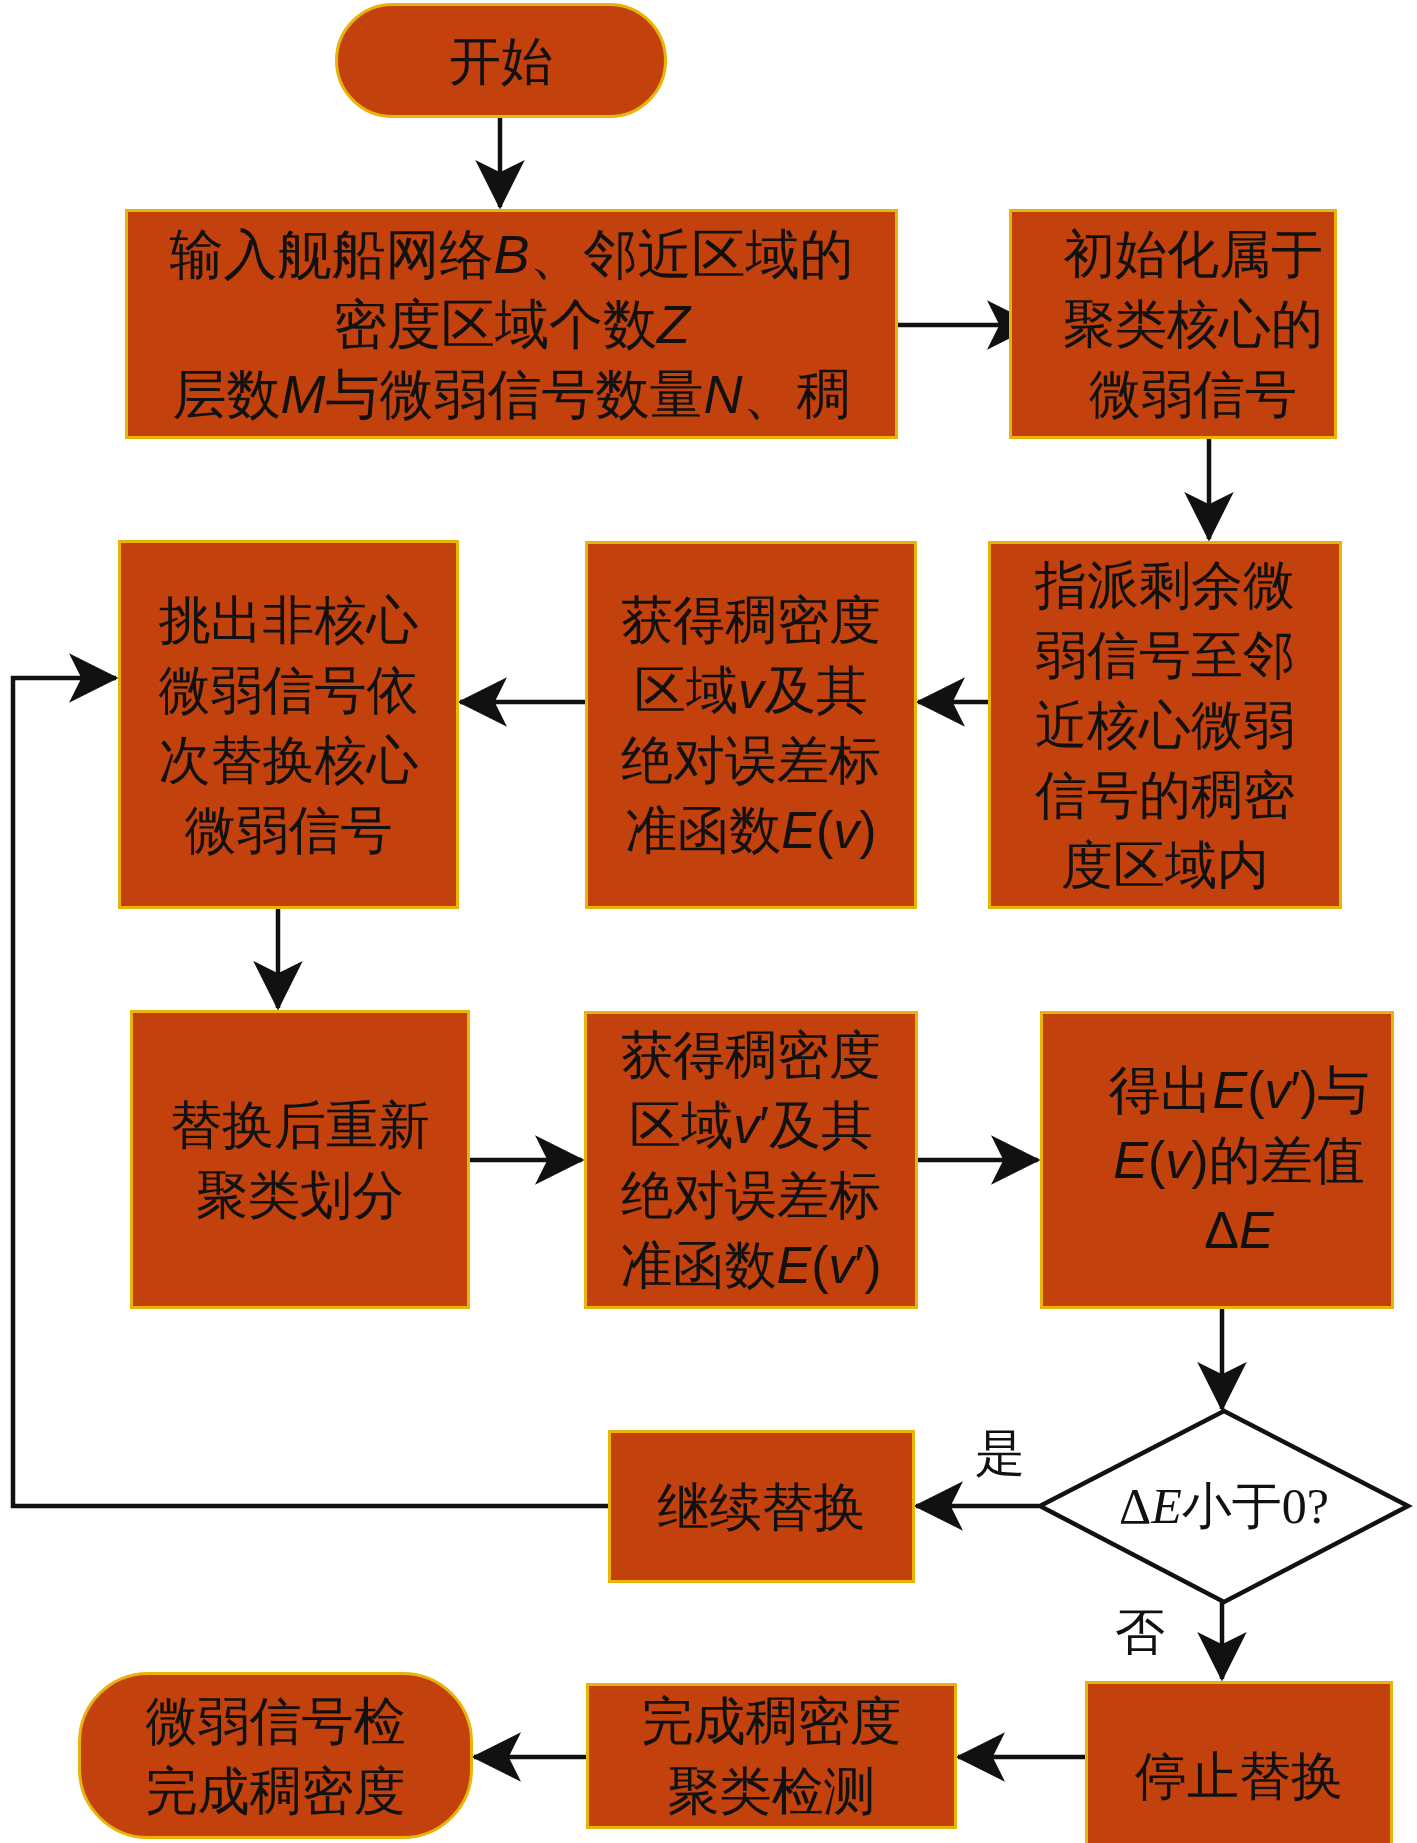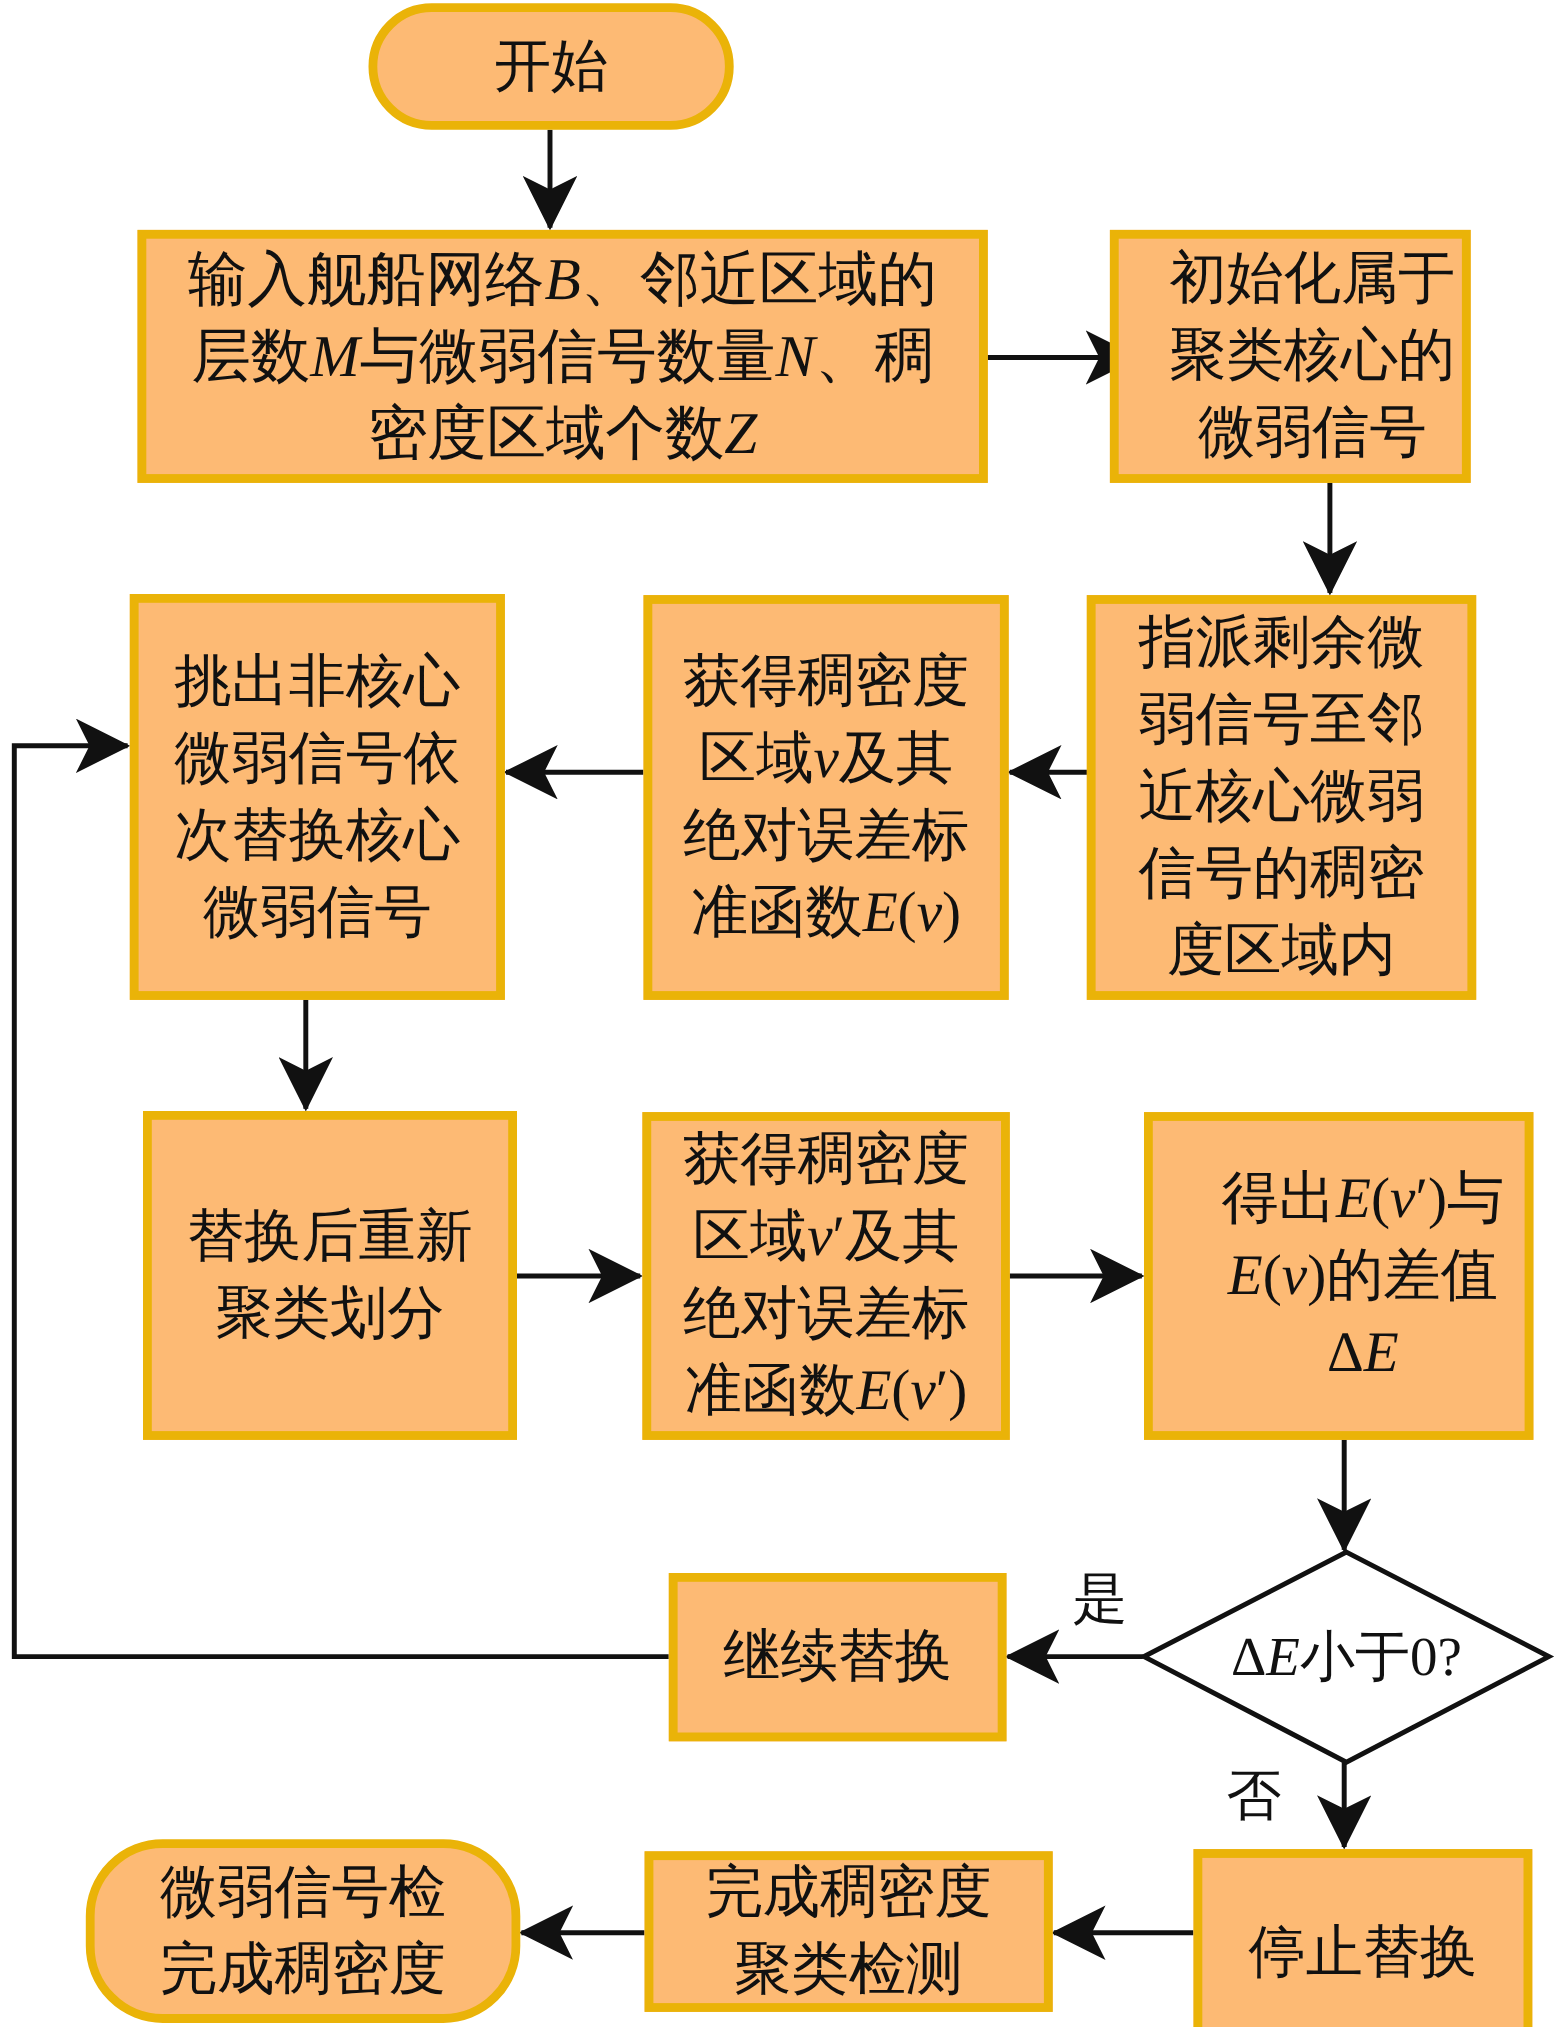--- a/index.html
+++ b/index.html
@@ -1,23 +1,23 @@
 <!DOCTYPE html>
 <html><head>
 <meta charset="utf-8">
 <style>
   html, body { margin: 0; padding: 0; background: #ffffff; }
   body { width: 1417px; height: 1843px; position: relative; overflow: hidden; }
   svg.links { position: absolute; left: 0; top: 0; }
   .node {
     position: absolute; box-sizing: border-box;
-    border: 8px solid #eab308; background: #fdba74;
+    border: 3px solid #eab308; background: #c2410c;
     display: flex; align-items: center; justify-content: center;
     text-align: center; color: #111;
-    font-family: Liberation Serif, serif;
+    font-family: Liberation Sans, sans-serif;
     font-size: 52px; line-height: 70px;
   }
   .node .txt { display: block; padding: 0 14px; }
   .node .line { display: block; white-space: nowrap; }
   .terminal { border-radius: 60px; }
   .label {
     position: absolute; color: #111;
     font-family: "Liberation Serif", "DejaVu Serif", serif;
     font-size: 50px; line-height: 56px;
   }
@@ -58,22 +58,22 @@
 
 <div class="node terminal" style="left:335px; top:3px; width:332px; height:115px; border-radius:58px;">
   <span class="txt">
       <span class="line">开始</span>
     </span>
 </div>
 
 <div class="node" style="left:125px; top:209px; width:773px; height:230px; font-size:54px;">
   <span class="txt">
     <span class="line">输入舰船网络<i>B</i>、邻近区域的</span>
+    <span class="line">密度区域个数<i>Z</i></span>
     <span class="line">层数<i>M</i>与微弱信号数量<i>N</i>、稠</span>
-    <span class="line">密度区域个数<i>Z</i></span>
   </span>
 </div>
 
 <div class="node" style="left:1009px; top:209px; width:328px; height:230px;padding-left:40px;">
   <span class="txt">
     <span class="line">初始化属于</span>
     <span class="line">聚类核心的</span>
     <span class="line">微弱信号</span>
   </span>
 </div>

